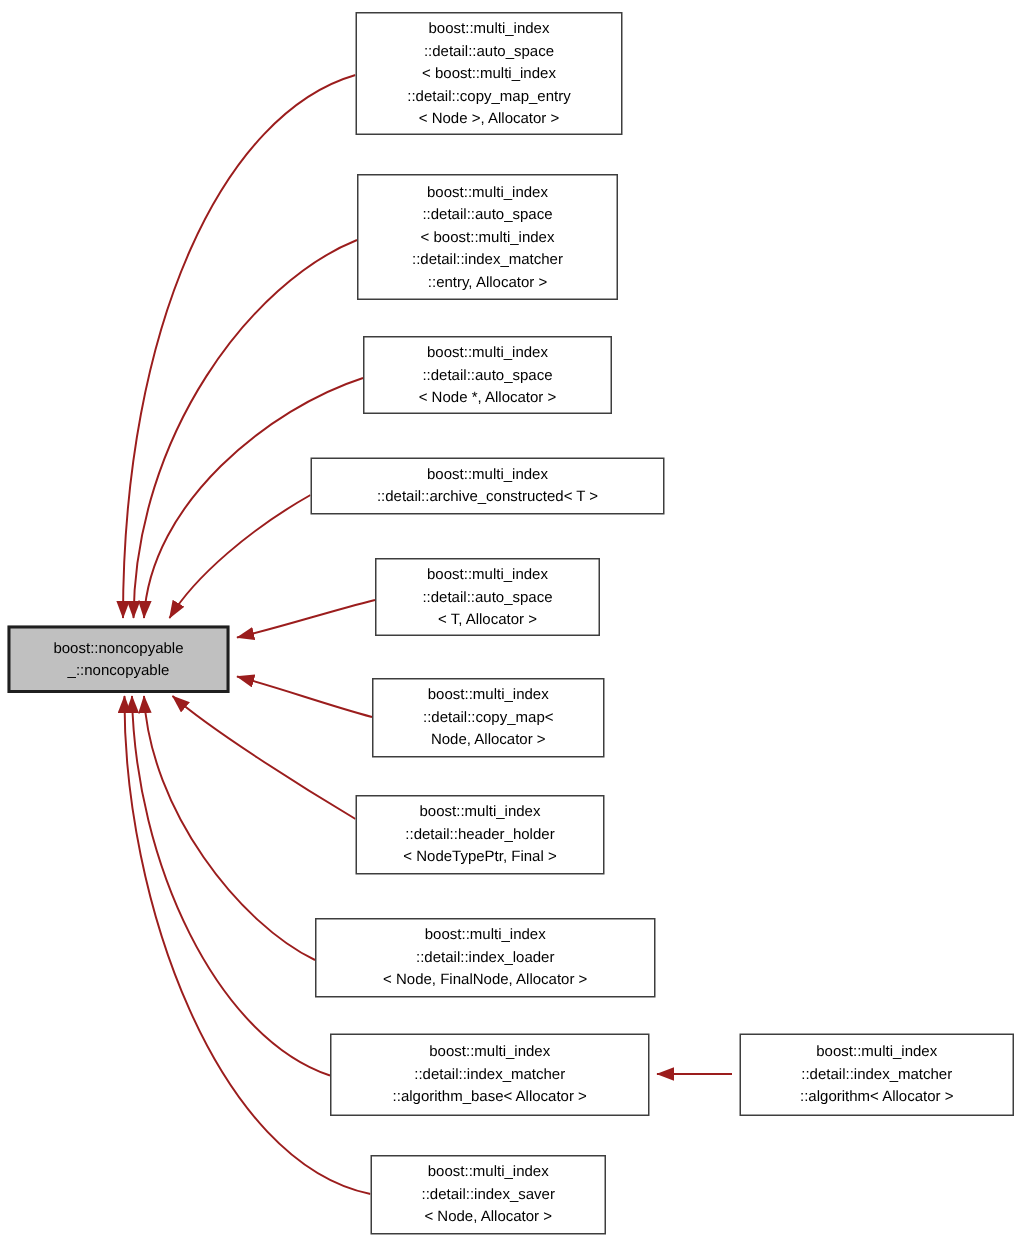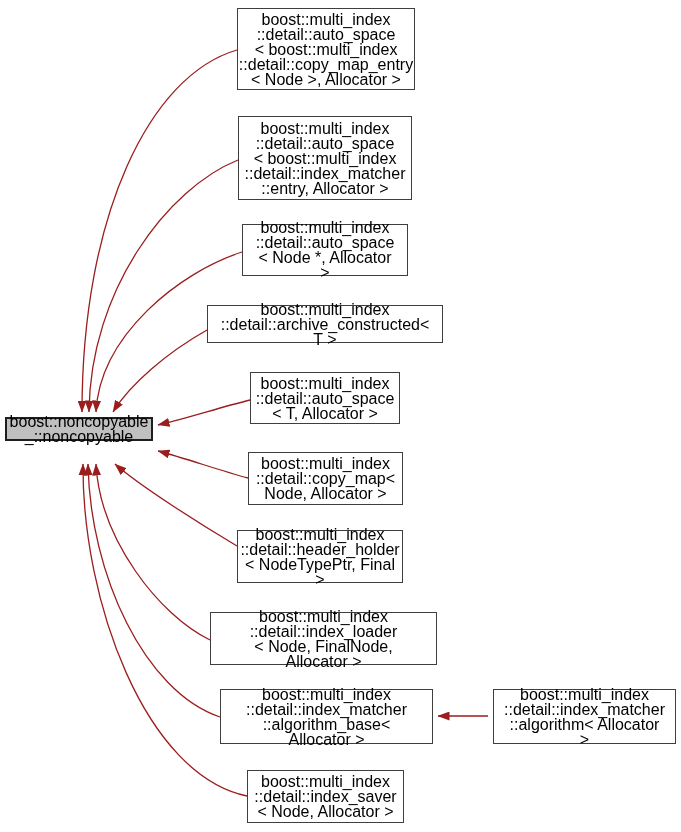--- a/index.html
+++ b/index.html
@@ -21,21 +21,21 @@
     top: 0;
     width: 681px;
     height: 832px;
   }
   .node {
     position: absolute;
     box-sizing: border-box;
     background: #ffffff;
     border: 1px solid #3e3e3e;
     color: #000000;
-    font-size: 16px;
+    font-size: 10px;
     line-height: 15px;
     text-align: center;
     white-space: pre-line;
     display: flex;
     align-items: center;
     justify-content: center;
     padding: 1px 18px;
   }
   .node-base {
     background: #c0c0c0;
@@ -61,21 +61,21 @@
       <path d="M 250,400 C 218,408 188,418 158,425" marker-end="url(#arrow)"></path>
       <path d="M 248,478 C 218,470 188,459 158,451" marker-end="url(#arrow)"></path>
       <path d="M 237,546 C 200,524 140,486 115,464" marker-end="url(#arrow)"></path>
       <path d="M 210,640 C 160,616 100,540 96,464" marker-end="url(#arrow)"></path>
       <path d="M 220,717 C 145,692 90,575 88,464" marker-end="url(#arrow)"></path>
       <path d="M 247,796 C 145,775 82,600 83,464" marker-end="url(#arrow)"></path>
       <path d="M 488,716 L 438,716" marker-end="url(#arrow)"></path>
     </g>
   </svg>
 
-  <div class="node node-base" style="left:5px; top:417px; width:148px; height:24px;">boost::noncopyable
+  <div class="node node-base" style="left:5px; top:417px; width:148px; height:45px;">boost::noncopyable
 _::noncopyable</div>
 
   <div class="node" style="left:237px; top:8px; width:178px; height:82px;">boost::multi_index
 ::detail::auto_space
 &lt; boost::multi_index
 ::detail::copy_map_entry
 &lt; Node &gt;, Allocator &gt;</div>
 
   <div class="node" style="left:238px; top:116px; width:174px; height:84px;">boost::multi_index
 ::detail::auto_space

